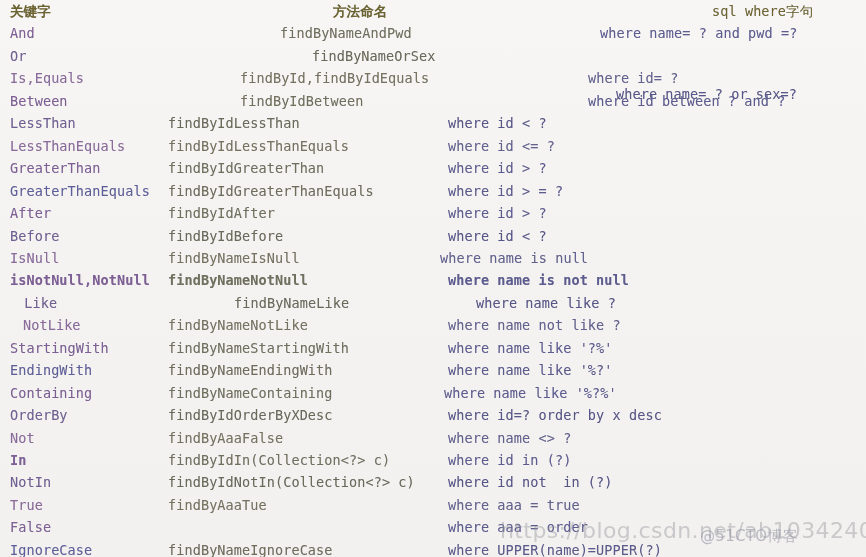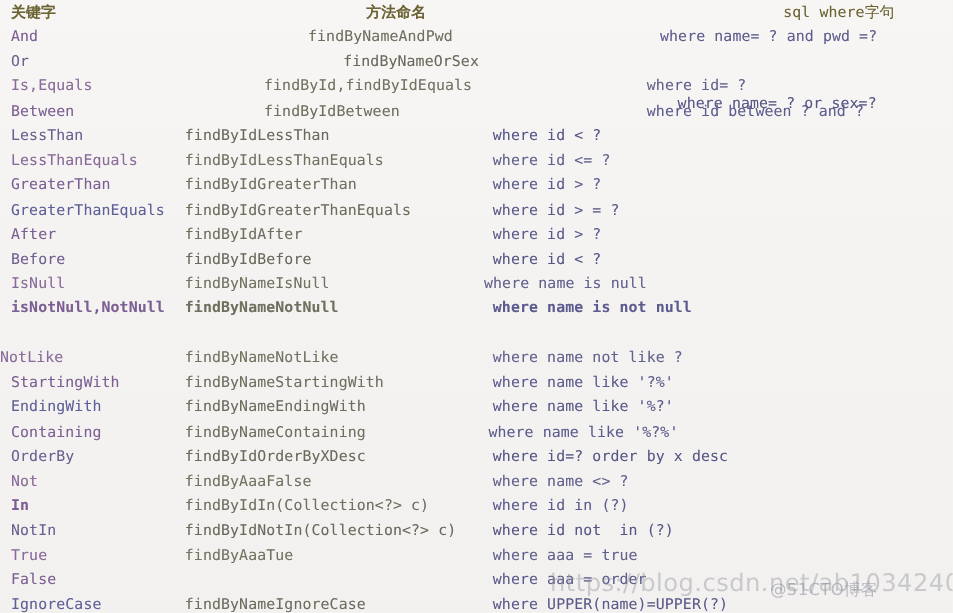--- a/index.html
+++ b/index.html
@@ -160,22 +160,27 @@
     <div class="row tint-c " style="top: 247.95px;">
       <span class="cell c-keyword" style="left: 10px;">IsNull</span>
       <span class="cell c-method" style="left: 168px;">findByNameIsNull</span>
       <span class="cell c-sql" style="left: 440px;">where name is null</span>
     </div>
     <div class="row tint-a  bold-row" style="top: 270.4px;">
       <span class="cell c-keyword" style="left: 10px;">isNotNull,NotNull</span>
       <span class="cell c-method" style="left: 168px;">findByNameNotNull</span>
       <span class="cell c-sql" style="left: 448px;">where name is not null</span>
     </div>
+    <div class="row tint-b " style="top: 292.85px;">
+      <span class="cell c-keyword" style="left: 16px;"> Like</span>
+      <span class="cell c-method" style="left: 234px;">findByNameLike</span>
+      <span class="cell c-sql" style="left: 476px;">where name like ?</span>
+    </div>
     <div class="row tint-c " style="top: 315.3px;">
-      <span class="cell c-keyword" style="left: 0;">NotLike</span>
+      <span class="cell c-keyword" style="left: 23px;">NotLike</span>
       <span class="cell c-method" style="left: 168px;">findByNameNotLike</span>
       <span class="cell c-sql" style="left: 448px;">where name not like ?</span>
     </div>
     <div class="row tint-a " style="top: 337.75px;">
       <span class="cell c-keyword" style="left: 10px;">StartingWith</span>
       <span class="cell c-method" style="left: 168px;">findByNameStartingWith</span>
       <span class="cell c-sql" style="left: 448px;">where name like '?%'</span>
     </div>
     <div class="row tint-d " style="top: 360.2px;">
       <span class="cell c-keyword" style="left: 10px;">EndingWith</span>

